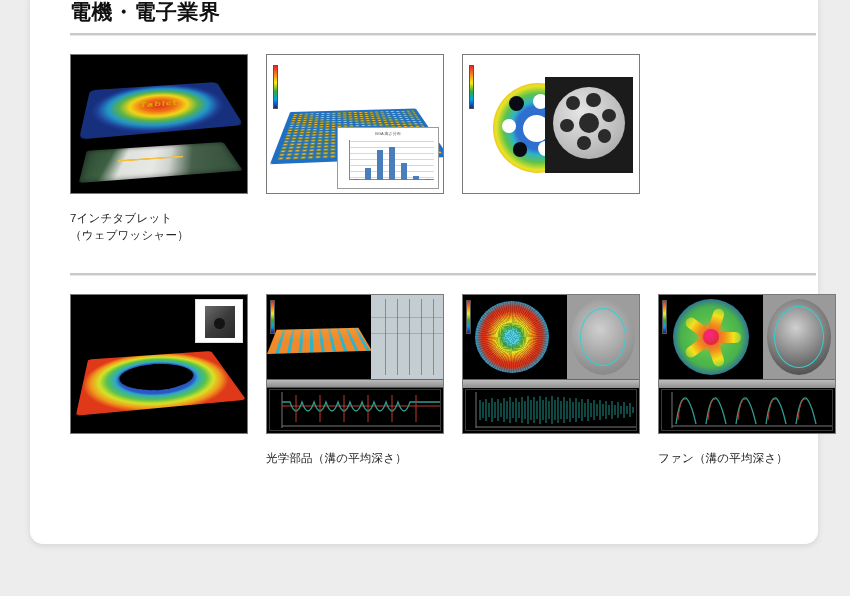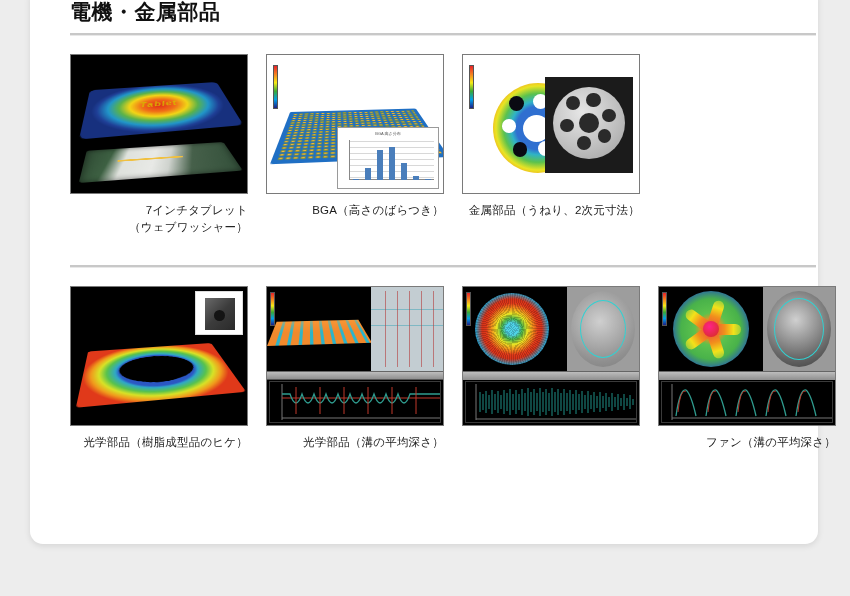--- a/index.html
+++ b/index.html
@@ -40,26 +40,25 @@
   }
   .cell { width: 178px; }
   .thumb {
     width: 178px; height: 140px;
     border: 1px solid #7a7a7a;
     position: relative;
     overflow: hidden;
     background: #000;
   }
   .caption {
-    margin-top: 8px;
+    margin-top: 16px;
     font-size: 11.5px;
     color: #1a1a1a;
     line-height: 1.45;
     letter-spacing: 0.2px;
-    text-align: right;
   }
   .sec2 { margin-top: 30px; }
 
   
   .white-bg { background: #ffffff; }
   .cbar {
     position: absolute; left: 5px; top: 8px;
     width: 6px; height: 54px;
     background: linear-gradient(to bottom,#e8232a,#f58220,#f6eb16,#3aaa35,#00a0e9,#1d2088);
     border: 1px solid #555;
@@ -280,21 +279,21 @@
   .fn-plot { position:absolute; left:2px; right:2px; top:94px; bottom:2px; background:#000; border:1px solid #3a3a3a; }
 
   svg { display:block; }
 </style>
 </head>
 <body>
 
 <div class="page-card">
 
   <div class="section" style="padding-top:14px;">
-    <div class="section-title">電機・金属部品</div>
+    <div class="section-title">電機・電子業界</div>
     <div class="section-rule"></div>
 
     <div class="grid">
 
       <div class="cell">
         <div class="thumb">
 
           <div class="tablet-heat">
             <div class="tablet-label">Tablet</div>
           </div>
@@ -323,23 +322,20 @@
               <i style="height:2%"></i>
               <i style="height:30%"></i>
               <i style="height:76%"></i>
               <i style="height:86%"></i>
               <i style="height:45%"></i>
               <i style="height:10%"></i>
               <i style="height:3%"></i>
             </div>
           </div>
         </div>
-        <div class="caption">
-          <div>BGA（高さのばらつき）</div>
-        </div>
       </div>
 
       <div class="cell">
         <div class="thumb white-bg">
           <div class="cbar sm" style="left:6px;top:10px;"></div>
           <div class="fl-color">
             <div class="hole dark" style="left:18%;top:14%;width:17%;height:17%"></div>
             <div class="hole" style="left:44%;top:12%;width:17%;height:17%"></div>
             <div class="hole" style="left:66%;top:30%;width:16%;height:16%"></div>
             <div class="hole dark" style="left:70%;top:50%;width:14%;height:14%"></div>
@@ -353,44 +349,38 @@
               <div class="hole" style="left:18%;top:12%;width:20%;height:20%"></div>
               <div class="hole" style="left:46%;top:8%;width:20%;height:20%"></div>
               <div class="hole" style="left:68%;top:30%;width:19%;height:19%"></div>
               <div class="hole" style="left:62%;top:58%;width:19%;height:19%"></div>
               <div class="hole" style="left:34%;top:68%;width:19%;height:19%"></div>
               <div class="hole" style="left:10%;top:44%;width:19%;height:19%"></div>
               <div class="hole" style="left:36%;top:36%;width:28%;height:28%"></div>
             </div>
           </div>
         </div>
-        <div class="caption">
-          <div>金属部品（うねり、2次元寸法）</div>
-        </div>
       </div>
 
     </div>
   </div>
 
   <div class="section sec2">
     <div class="section-rule"></div>
 
     <div class="grid">
 
       <div class="cell">
         <div class="thumb">
           <div class="op-surface">
             <div class="op-hole"></div>
           </div>
           <div class="op-inset">
             <div class="op-cube"></div>
           </div>
-        </div>
-        <div class="caption">
-          <div>光学部品（樹脂成型品のヒケ）</div>
         </div>
       </div>
 
       <div class="cell">
         <div class="thumb">
           <div class="rc-tl">
             <div class="rc-surf"></div>
             <div class="cbar sm" style="left:3px;top:5px;height:34px;"></div>
           </div>
           <div class="rc-tr">

